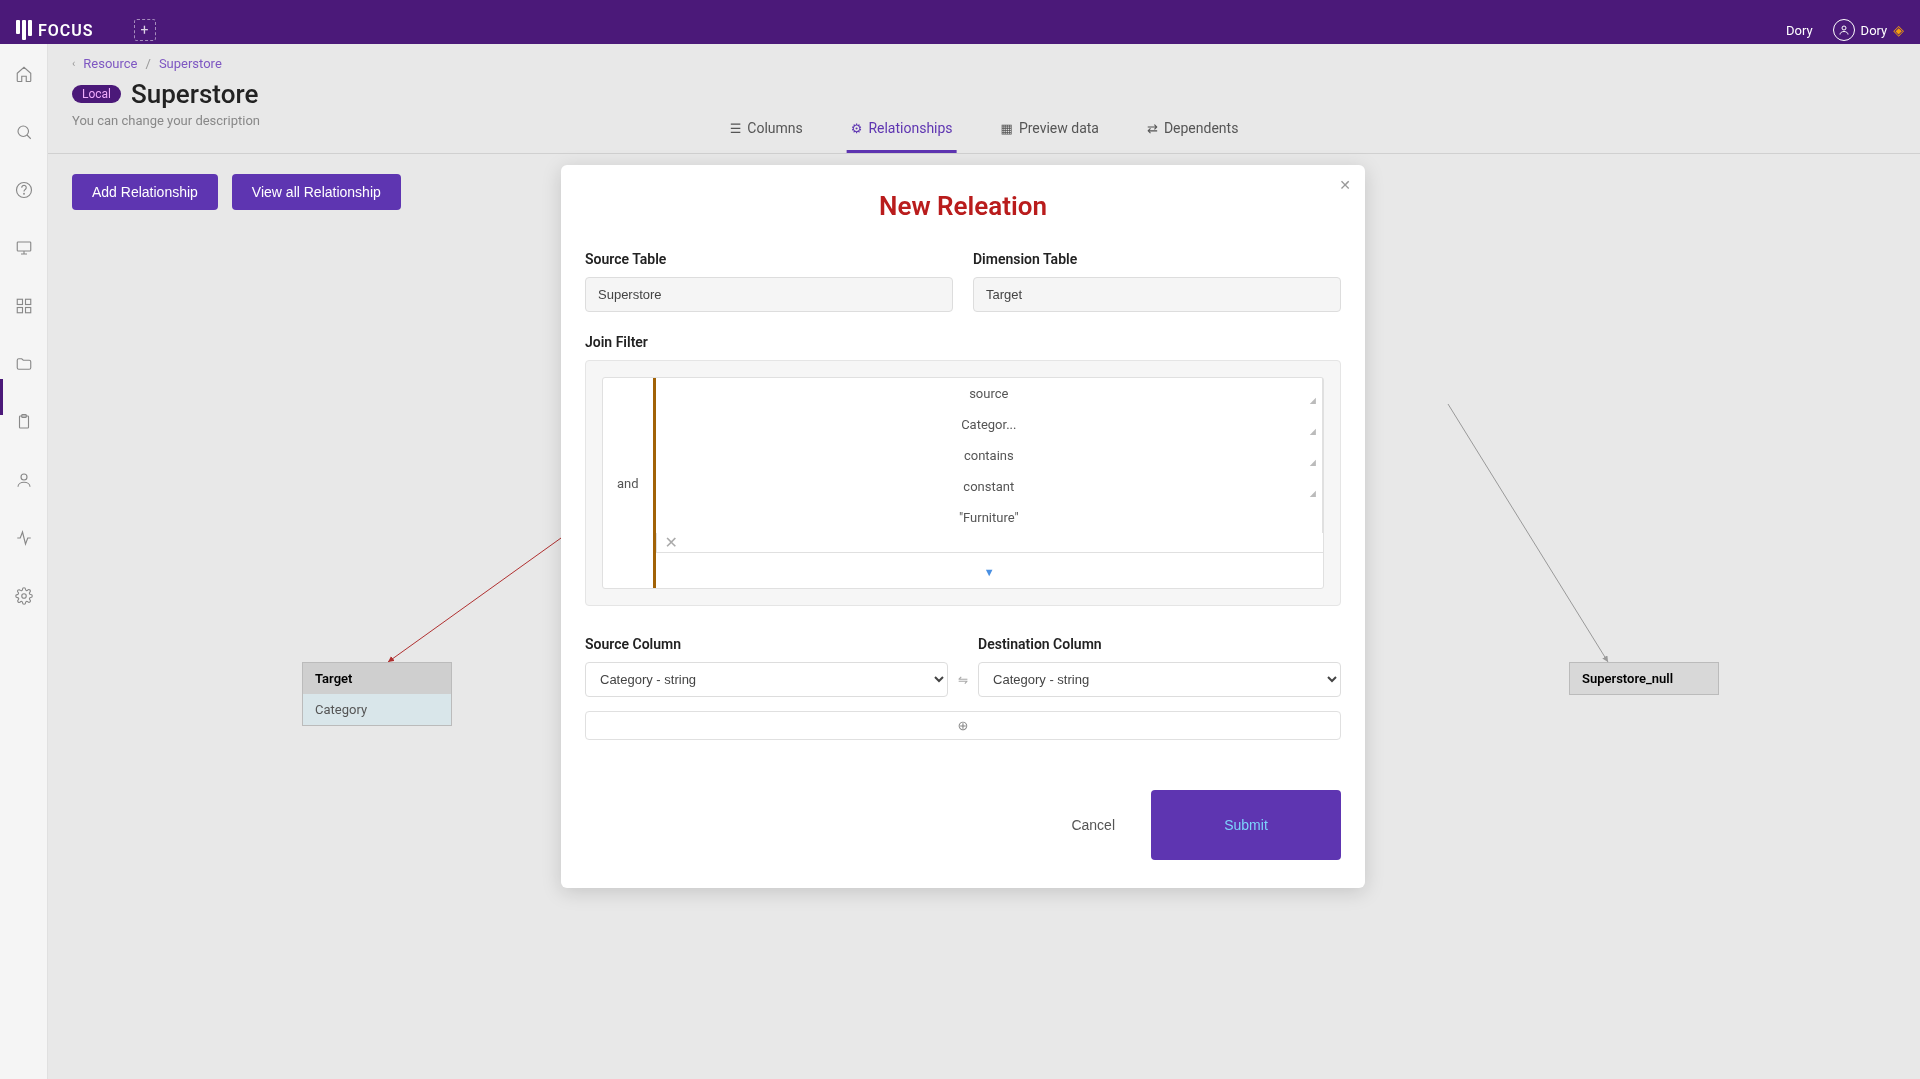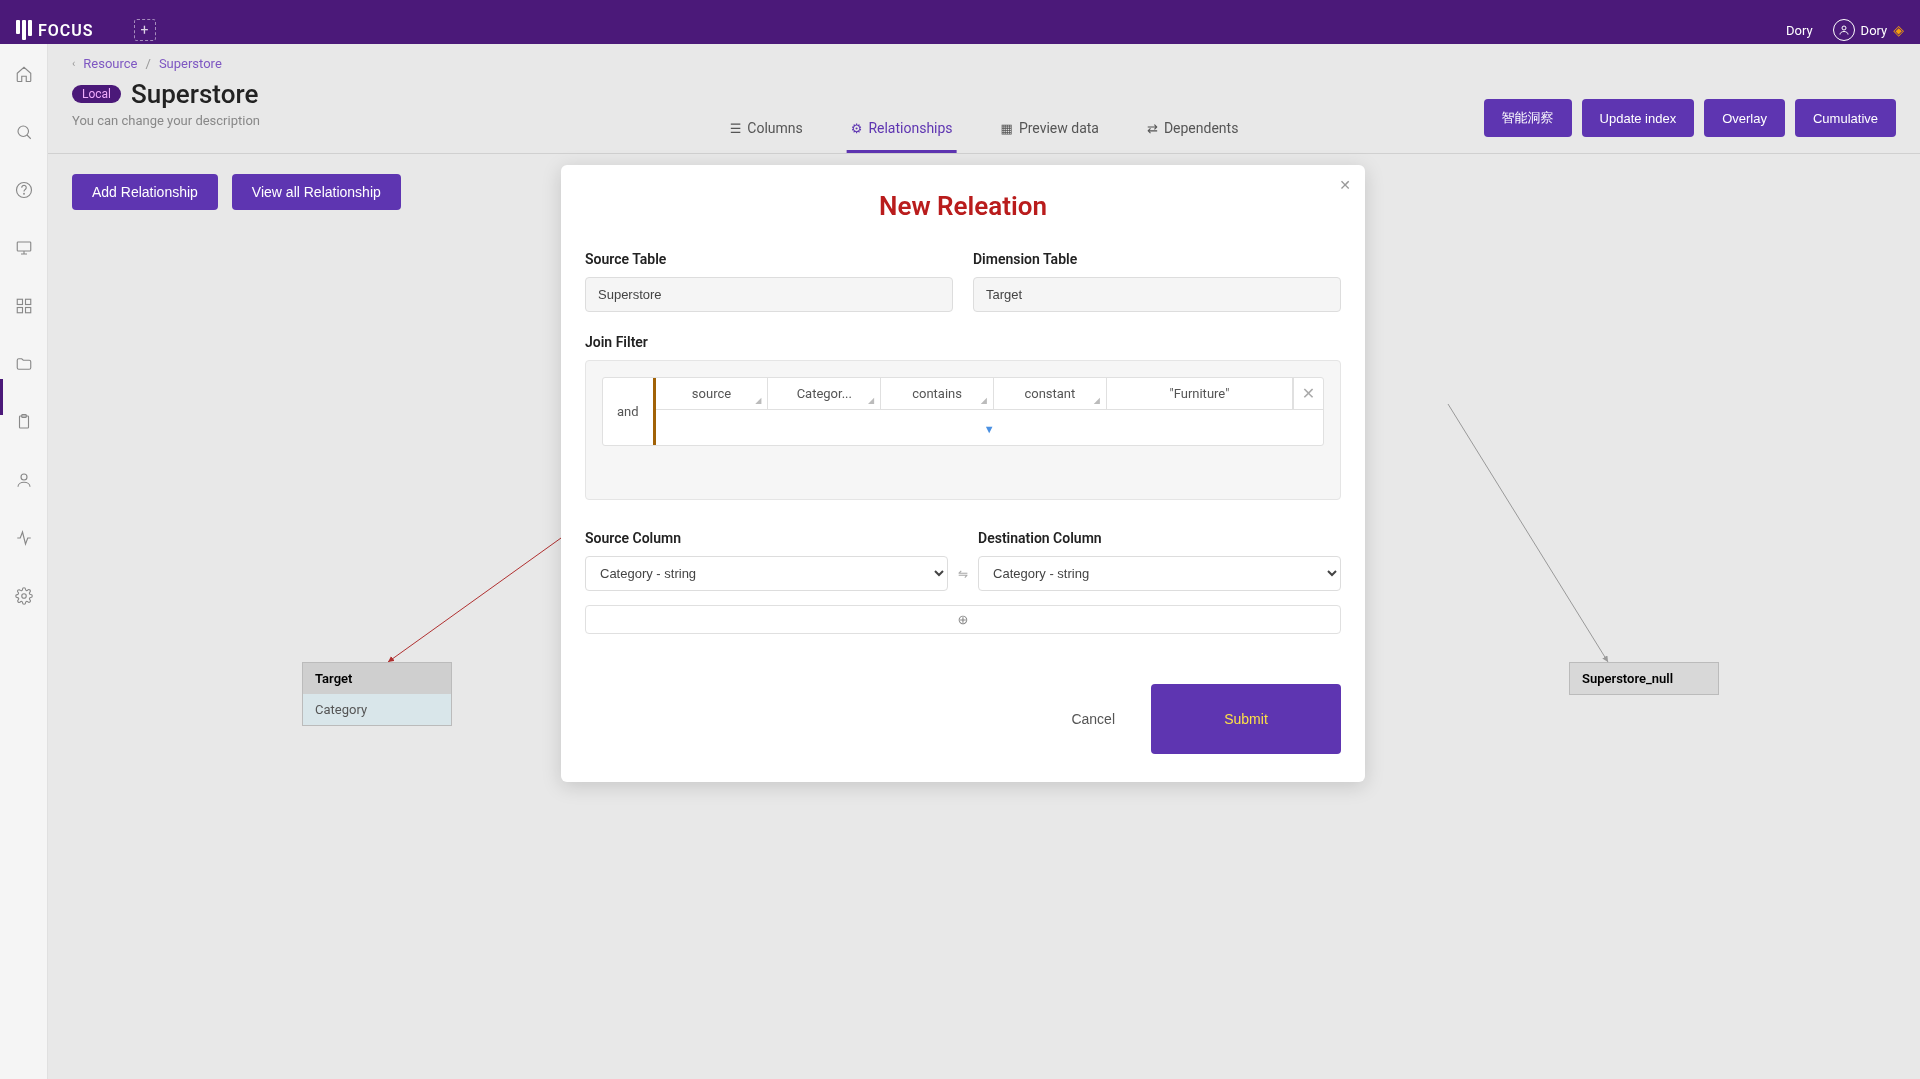--- a/index.html
+++ b/index.html
@@ -62,38 +62,38 @@
     .form-label { font-size: 14px; font-weight: 600; color:#222; margin-bottom: 10px; display:block; }
     .form-input { width:100%; padding: 9px 12px; border:1px solid #ddd; border-radius: 4px; background:#f5f5f5; font-size: 13px; color:#444; }
     .form-select { width:100%; padding: 8px 10px; border:1px solid #ddd; border-radius: 4px; background:#fff; font-size: 13px; color:#444; }
     .join-type-row { width: 370px; margin-bottom: 22px; }
     
     .filter-section { margin-bottom: 30px; }
     .filter-box { background:#f6f6f6; border:1px solid #e5e5e5; border-radius: 4px; padding: 16px; min-height: 140px; }
     .filter-inner { display:flex; align-items:stretch; border:1px solid #e0e0e0; background:#fff; border-radius:3px; }
     .filter-and { display:flex; align-items:center; justify-content:center; padding: 0 14px; border-right: 3px solid #a16207; font-size: 13px; color:#555; }
     .filter-right { flex:1; }
-    .filter-cells { display:flex; }
+    .filter-cells { display:flex;flex-direction:column; }
     .filter-cell { flex:1; border-right: 1px solid #e0e0e0; padding: 8px 10px; font-size: 13px; color:#555; text-align:center; position:relative; }
     .filter-cell:last-child { border-right:none; }
     .filter-cell-wide { flex:1.8; }
     .filter-remove { width: 30px; display:flex; align-items:center; justify-content:center; color:#aaa; cursor:pointer; border-left:1px solid #e0e0e0; }
     .cell-caret { position:absolute; right:6px; bottom:4px; font-size:8px; color:#bbb; }
     .filter-add-row { text-align:center; padding: 8px 0; border-top: 1px solid #e0e0e0; }
     .add-indicator { color: #4a90e2; font-size: 11px; cursor:pointer; }
     
     .col-pair-row { display:flex; gap: 10px; align-items:flex-end; margin-bottom: 14px; }
     .col-pair-row .form-col { flex:1; }
     .link-icon { padding-bottom: 10px; color:#aaa; font-size:12px; }
     
     .add-col-row { border:1px solid #e0e0e0; border-radius: 4px; padding: 6px; text-align:center; color:#888; cursor:pointer; font-size: 13px; background:#fff; }
     
     .modal-footer { display:flex; justify-content:flex-end; gap: 20px; margin-top: 50px; align-items:center;}
     .btn-cancel { background:none; border:none; color:#555; font-size: 14px; cursor:pointer; padding: 10px 16px;}
-    .btn-submit { background:#5e35b1; color:#fde047; border:none; padding: 27px 0; width: 190px; border-radius: 4px; font-size: 14px; cursor:pointer; }
+    .btn-submit { background:#5e35b1; color:#7dd3fc; border:none; padding: 27px 0; width: 190px; border-radius: 4px; font-size: 14px; cursor:pointer; }
     
     
     .dim-overlay { position:absolute; left:0; top:44px; right:0; bottom:0; background: rgba(180,180,180,0.35); }
   </style>
 </head>
 <body>
 
 <div class="top-header">
   <div class="logo">
     <span class="logo-icon">
@@ -210,26 +210,20 @@
     <div class="tab">
       <span class="tab-icon">▦</span>
       <span>Preview data</span>
     </div>
     <div class="tab">
       <span class="tab-icon">⇄</span>
       <span>Dependents</span>
     </div>
   </div>
 
-  <div class="header-actions">
-    <button class="hdr-btn">智能洞察</button>
-    <button class="hdr-btn">Update index</button>
-    <button class="hdr-btn">Overlay</button>
-    <button class="hdr-btn">Cumulative</button>
-  </div>
 </div>
 
 <div class="content-area">
   <div class="content-toolbar">
     <button class="tb-btn">Add Relationship</button>
     <button class="tb-btn">View all Relationship</button>
   </div>
 
   <svg class="edge" width="1800" height="700">
     <defs>

